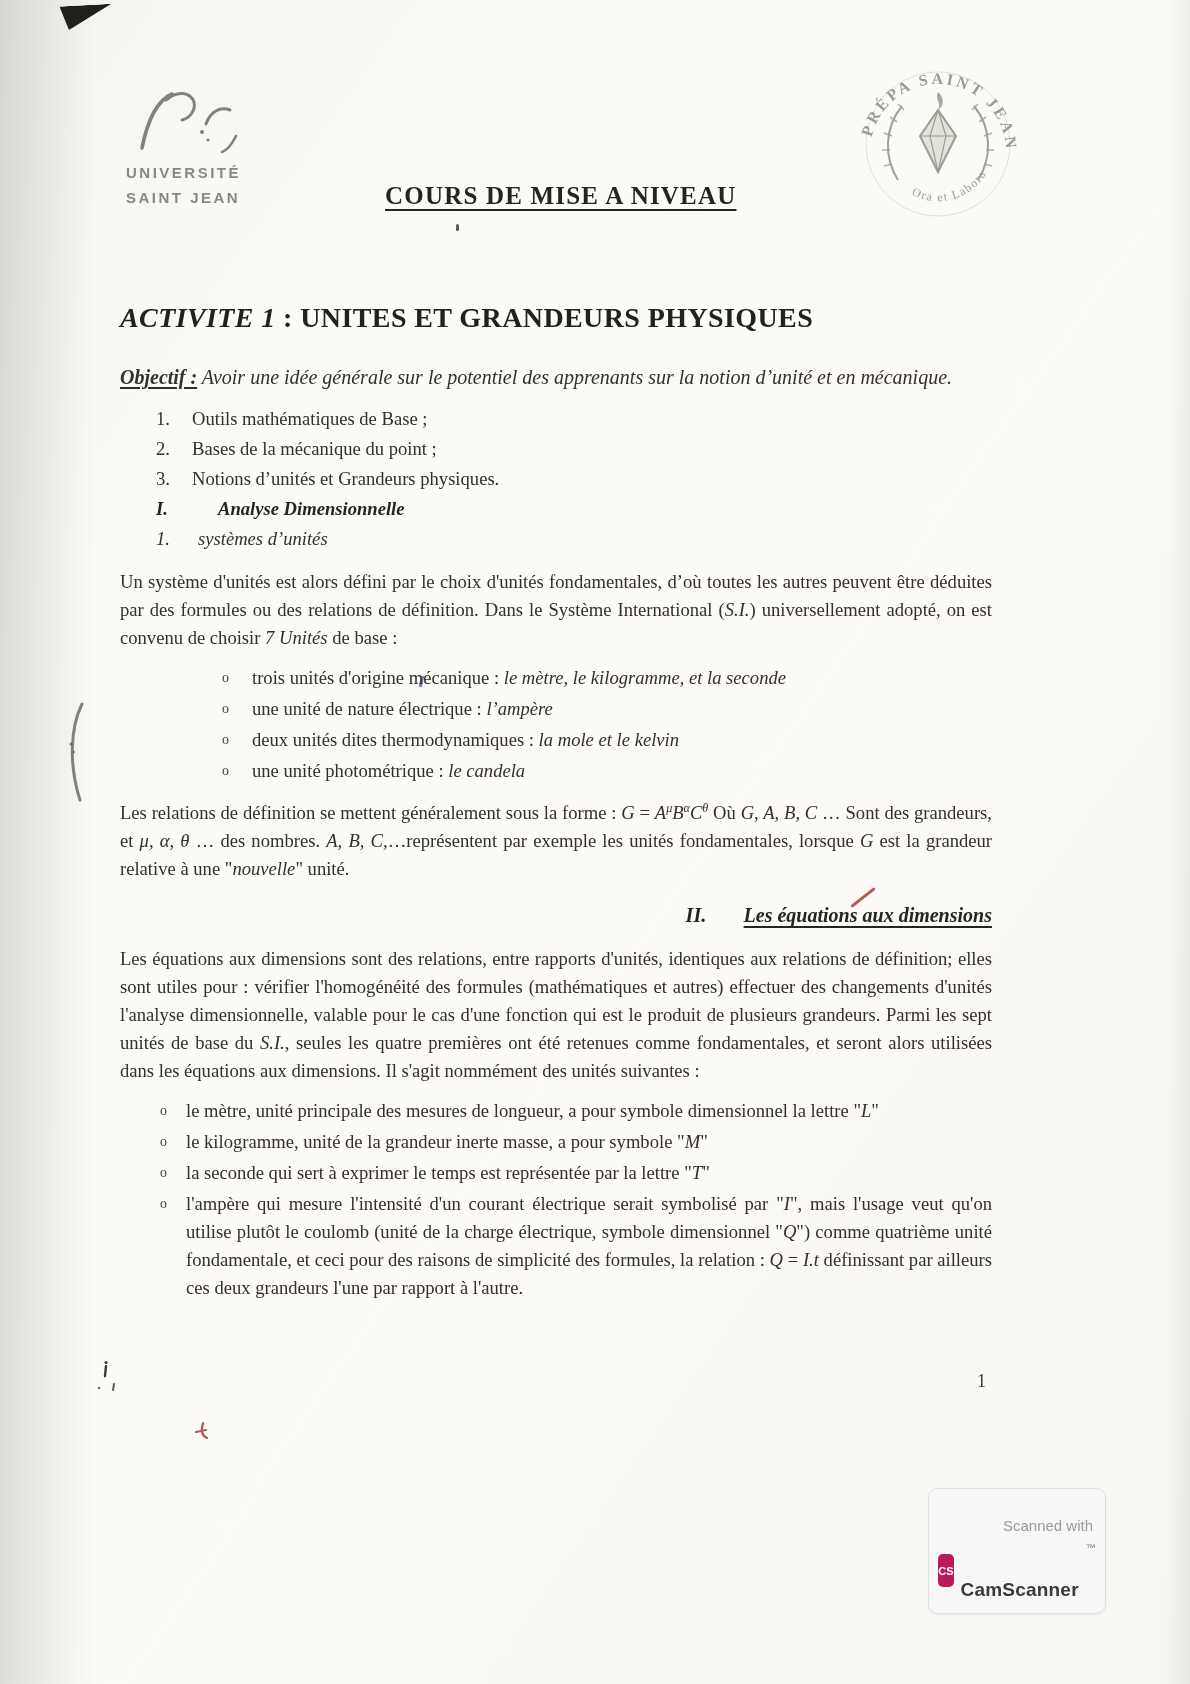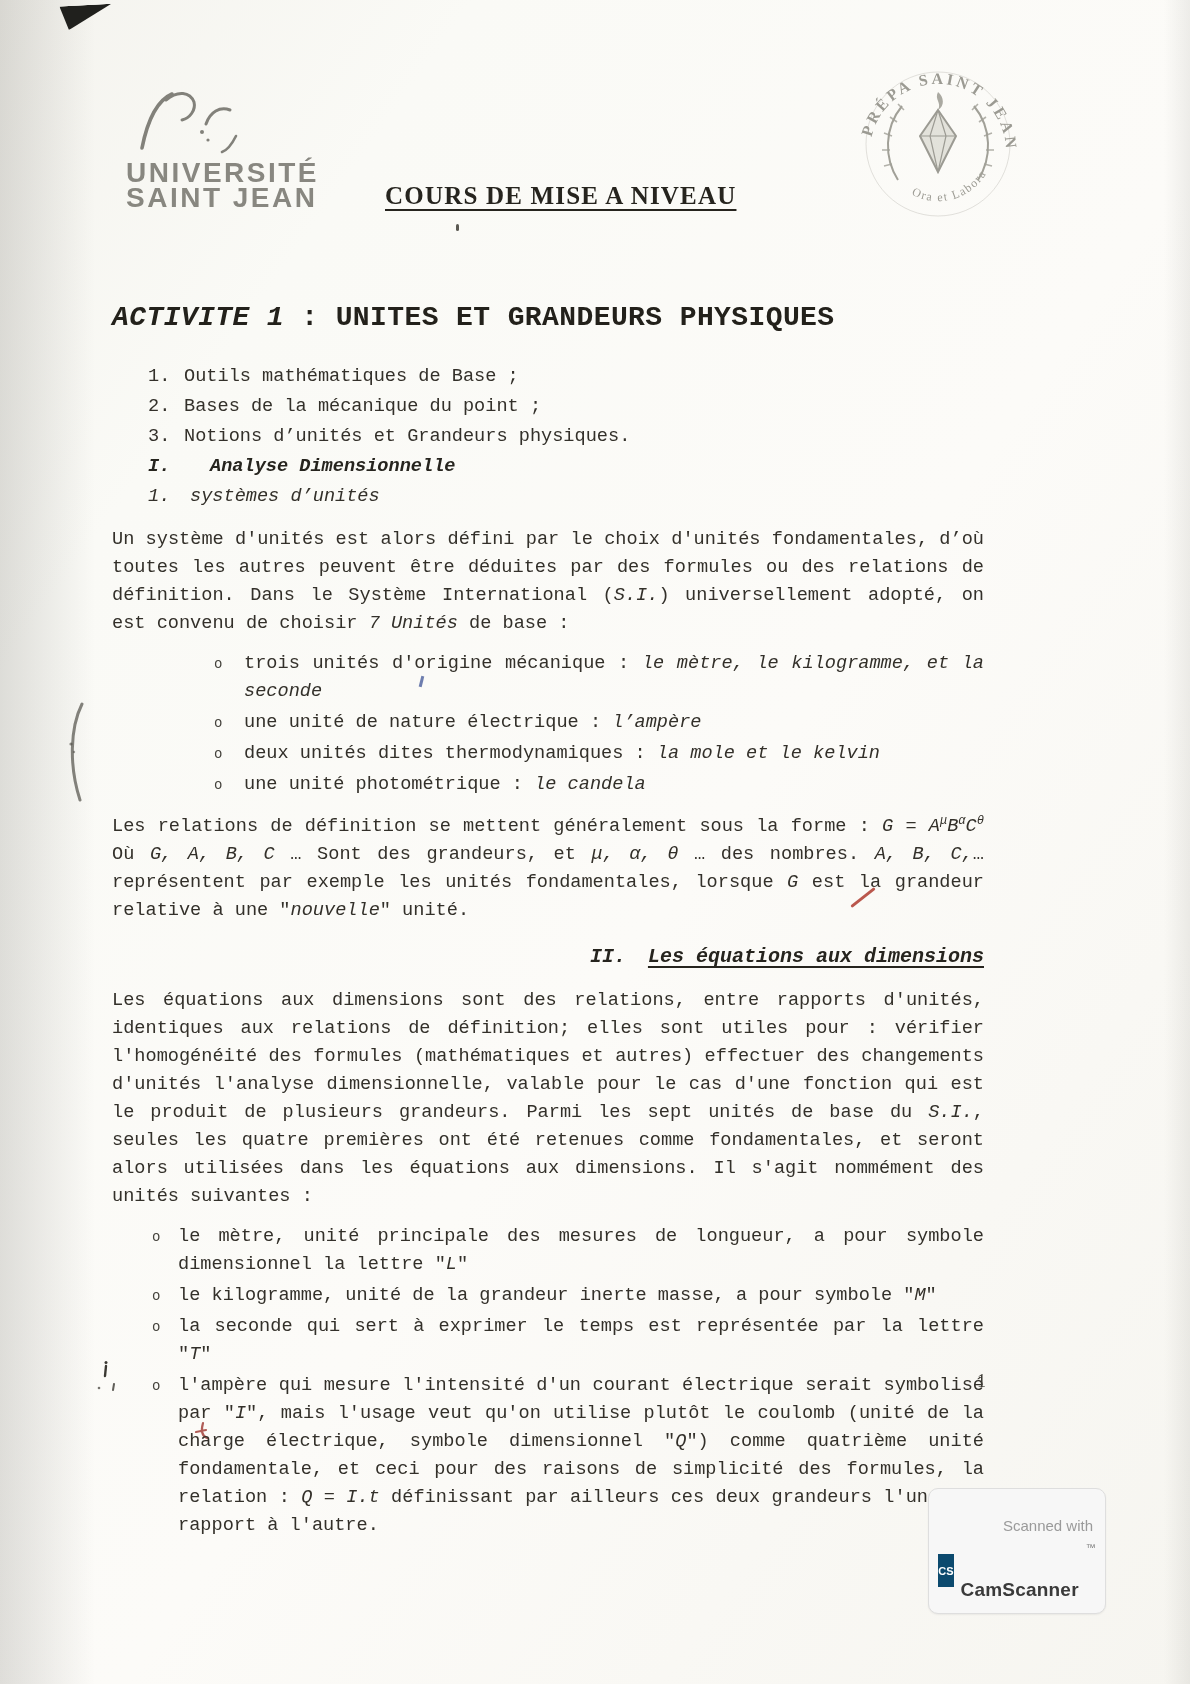--- a/index.html
+++ b/index.html
@@ -23,29 +23,29 @@
     transform:rotate(-38deg); border-radius:2px; opacity:.85; }
   .ink-blue { position:absolute; left:420px; top:676px; width:2.5px; height:11px; background:#4a5e9b;
     transform:rotate(14deg); opacity:.8; }
   .crease { position:absolute; left:66px; top:700px; }
   .marks-bl { position:absolute; left:92px; top:1360px; }
   .mark-red-t { position:absolute; left:192px; top:1420px; }
 
   
   .univ-mark { position:absolute; left:132px; top:84px; opacity:.85; }
   .univ { position:absolute; left:126px; top:160px; font-family:"Liberation Sans", sans-serif;
-    color:#7c7b74; font-size:28px; letter-spacing:2.5px; line-height:25px; font-weight:bold; opacity:.9; }
+    color:#7c7b74; font-size:15px; letter-spacing:2.5px; line-height:25px; font-weight:bold; opacity:.9; }
   .course-title { position:absolute; left:385px; top:182px; font-size:25px; font-weight:bold;
     letter-spacing:1.2px; color:#26241e; text-decoration:underline; text-underline-offset:5px;
     text-decoration-thickness:2px; }
   .seal { position:absolute; left:848px; top:52px; width:180px; height:180px; opacity:.8; }
 
   
-  .content { position:absolute; left:112px; top:300px; width:872px;
-    font-size:18.6px; line-height:28px; text-align:justify; color:#33302a;font-family:Liberation Mono, monospace; }
+  .content { position:absolute; left:120px; top:300px; width:872px;
+    font-size:18.6px; line-height:28px; text-align:justify; color:#33302a; }
   .h-activity { font-size:28px; line-height:36px; letter-spacing:.4px; color:#23211b;
     margin-bottom:26px; text-align:left; font-weight:bold; }
   .objectif { font-size:20px; line-height:30px; margin-bottom:12px; }
   .para { margin-bottom:12px; }
 
   .outline { list-style:none; margin:4px 0 14px 36px; text-align:left; }
   .outline li { display:flex; line-height:30px; }
   .outline .num { width:36px; flex-shrink:0; }
   .outline li.emph-bi { font-weight:bold; font-style:italic; color:#26241e; }
   .outline li.emph-bi .otext { margin-left:26px; }
@@ -74,21 +74,21 @@
   .page-number { position:absolute; right:204px; bottom:292px; font-size:18px; color:#3c3a34; }
 
   
   .cs-badge { position:absolute; right:84px; bottom:70px; width:178px; padding:28px 12px 12px;
     background:#f7f7f7; border:1px solid #dedede; border-radius:10px;
     font-family:"Liberation Sans", sans-serif; text-align:right;
     box-shadow:0 1px 2px rgba(0,0,0,.06); }
   .cs-line1 { font-size:15px; color:#9a9a9a; margin-bottom:6px; }
   .cs-line2 { display:flex; align-items:center; justify-content:center; gap:7px; }
   .cs-logo { display:inline-flex; align-items:center; justify-content:center; width:24px; height:33px;
-    background:#0c4a6e; color:#ffffff; font-size:11px; font-weight:bold; border-radius:0; }
+    background:#be185d; color:#ffffff; font-size:11px; font-weight:bold; border-radius:5px; }
   .cs-name { font-size:19px; font-weight:bold; color:#3a3a3a; letter-spacing:.2px;margin-top:39px; }
   .cs-tm { font-size:10px; color:#7a7a7a; align-self:flex-start; margin-top:2px; }
 </style>
 </head>
 <body>
 
 <div class="page">
 
   <div class="edge-left"></div>
   <div class="edge-right"></div>
@@ -153,20 +153,21 @@
     <path d="M90 40 C 86 48, 94 50, 90 58 C 97 54, 96 45, 90 40 Z" fill="#8b8a80" opacity=".9"></path>
 
     <polygon points="90,58 108,84 90,120 72,84" fill="#dddcd4" stroke="#84837a" stroke-width="2"></polygon>
     <path d="M72 84 L108 84 M90 58 L82 84 L90 120 M90 58 L98 84 L90 120" stroke="#84837a" stroke-width="1.2" fill="none"></path>
   </svg>
 
   <div class="content">
 
     <h1 class="h-activity"><span class="s-b s-i">ACTIVITE 1</span><span class="s-b"> : </span><span class="s-b">UNITES ET GRANDEURS PHYSIQUES</span></h1>
 
+    <p class="objectif"><span class="s-b s-i s-u">Objectif :</span><span class="s-i"> Avoir une idée générale sur le potentiel des apprenants sur la notion d’unité et en mécanique.</span></p>
 
     <ol class="outline">
 
         <li class="outline-row">
           <span class="num">1.</span>
           <span class="otext">Outils mathématiques de Base ;</span>
         </li>
 
         <li class="outline-row">
           <span class="num">2.</span>

